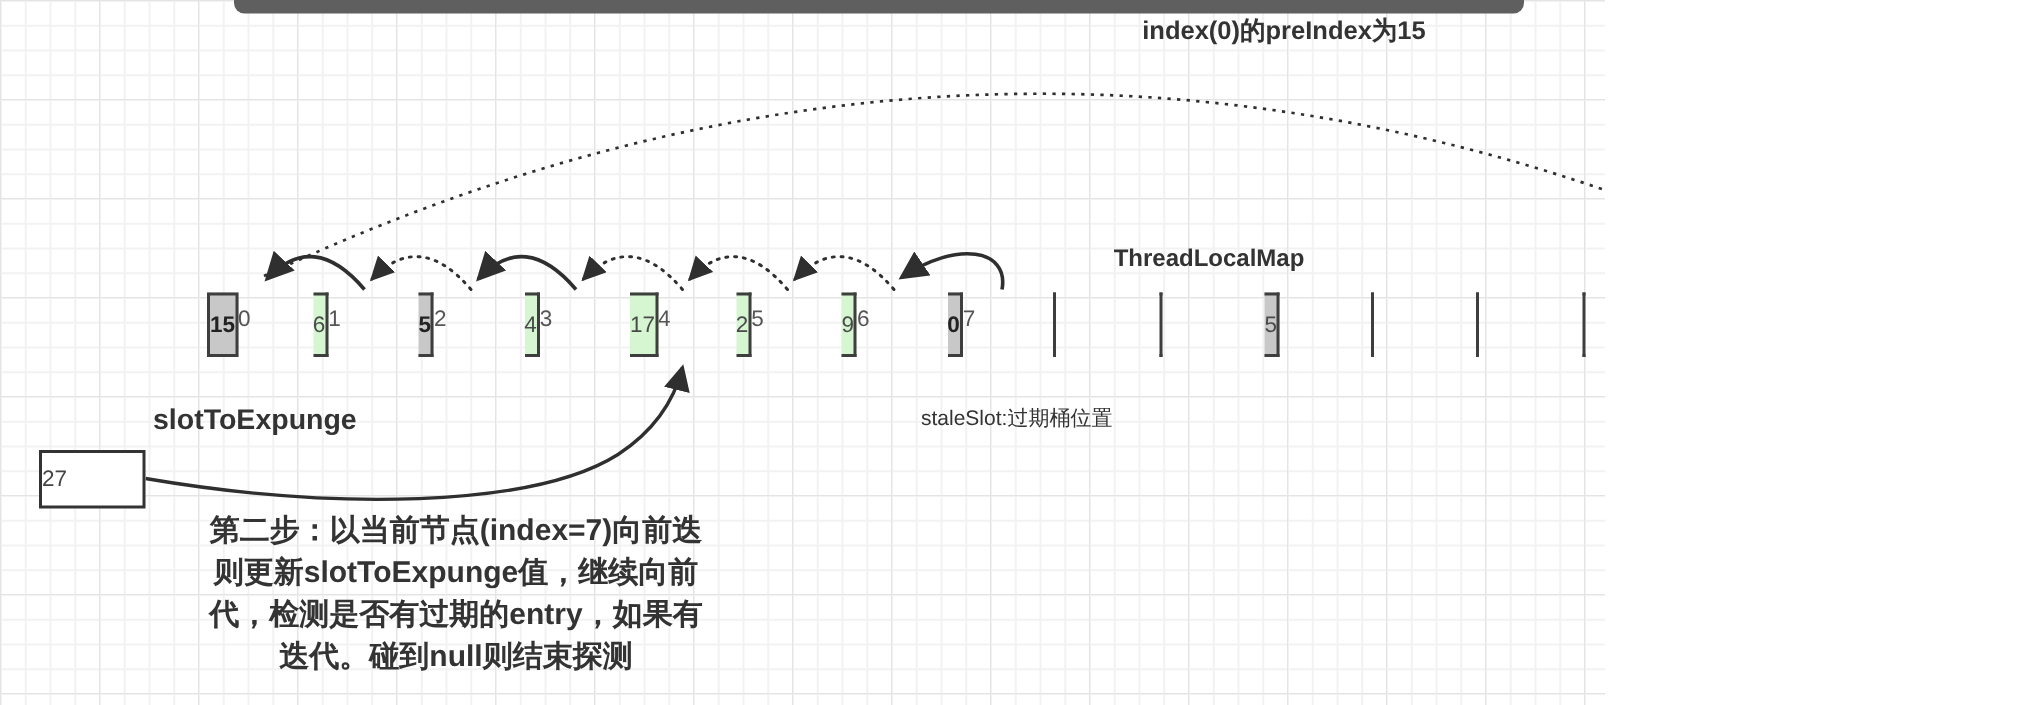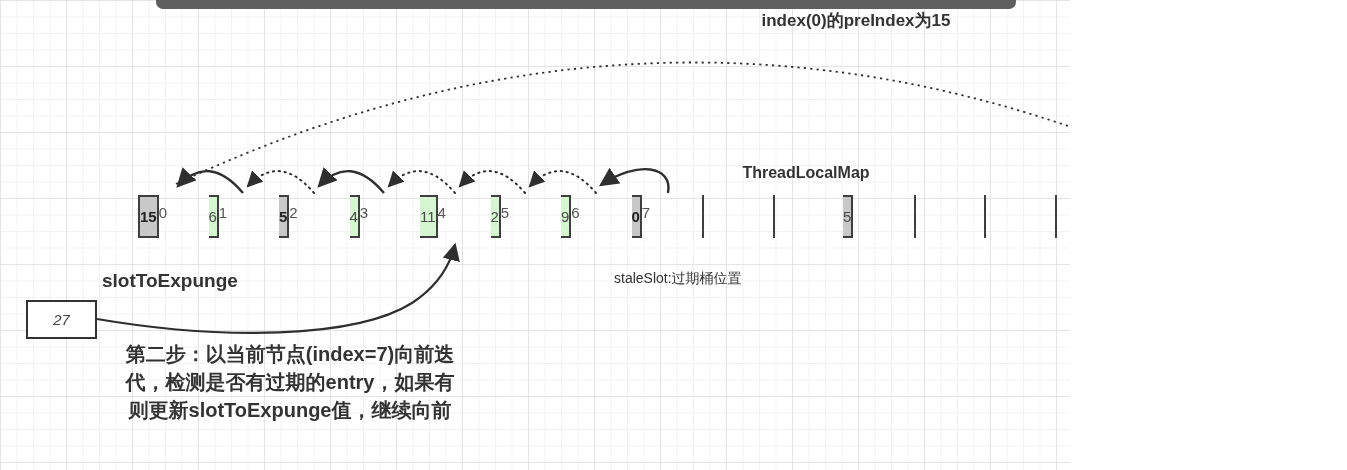--- a/index.html
+++ b/index.html
@@ -60,25 +60,25 @@
     position:absolute;left:102px;top:270px;
     font-size:19px;font-weight:bold;color:#333;white-space:nowrap;
   }
   .stalelabel{
     position:absolute;left:614px;top:270px;
     font-size:14px;font-weight:normal;color:#333;white-space:nowrap;text-align:center;
   }
   .ptrbox{
     position:absolute;left:26px;top:300px;width:71px;height:39px;
     box-sizing:border-box;border:2px solid #333;background:#fff;
-    display:flex;align-items:center;justify-content:center;
-    font-size:15px;color:#444;font-style:italic;
+    display:flex;align-items:center;
+    font-size:15px;color:#444;
   }
   .note{
-    position:absolute;left:107px;top:340px;width:366px;
+    position:absolute;left:121px;top:340px;width:366px;
     text-align:center;font-size:20px;line-height:28px;
     font-weight:bold;color:#333;
   }
 </style>
 </head>
 <body>
 
 <div class="canvas">
 
   <div class="topbar"></div>
@@ -127,21 +127,21 @@
         <div class="idx">2</div>
       </div>
       <div class="cellwrap">
         <div class="cell valid">
           <span class="val">4</span>
         </div>
         <div class="idx">3</div>
       </div>
       <div class="cellwrap">
         <div class="cell valid">
-          <span class="val">11</span>
+          <span class="val">17</span>
         </div>
         <div class="idx">4</div>
       </div>
       <div class="cellwrap">
         <div class="cell valid">
           <span class="val">2</span>
         </div>
         <div class="idx">5</div>
       </div>
       <div class="cellwrap">
@@ -209,17 +209,18 @@
   <div class="slotlabel">slotToExpunge</div>
 
   <div class="stalelabel">staleSlot:过期桶位置</div>
 
   <div class="ptrbox">
     <span>27</span>
   </div>
 
   <div class="note">
       <div>第二步：以当前节点(index=7)向前迭</div>
+      <div>则更新slotToExpunge值，继续向前</div>
       <div>代，检测是否有过期的entry，如果有</div>
-      <div>则更新slotToExpunge值，继续向前</div>
+      <div>迭代。碰到null则结束探测</div>
     </div>
 
 </div>
 
 </body></html>

